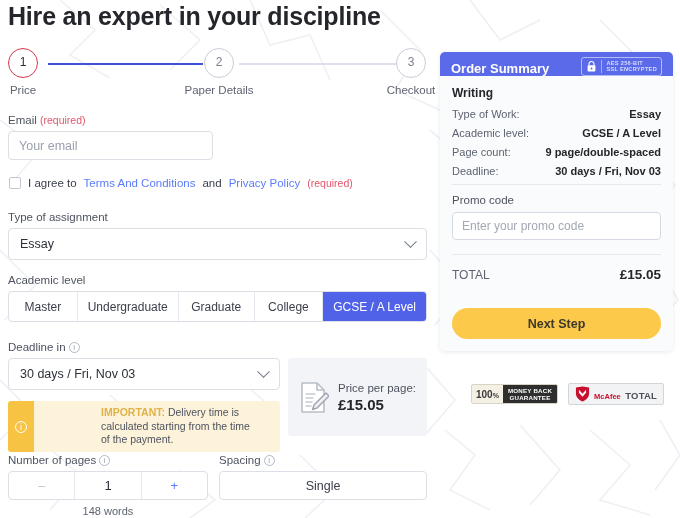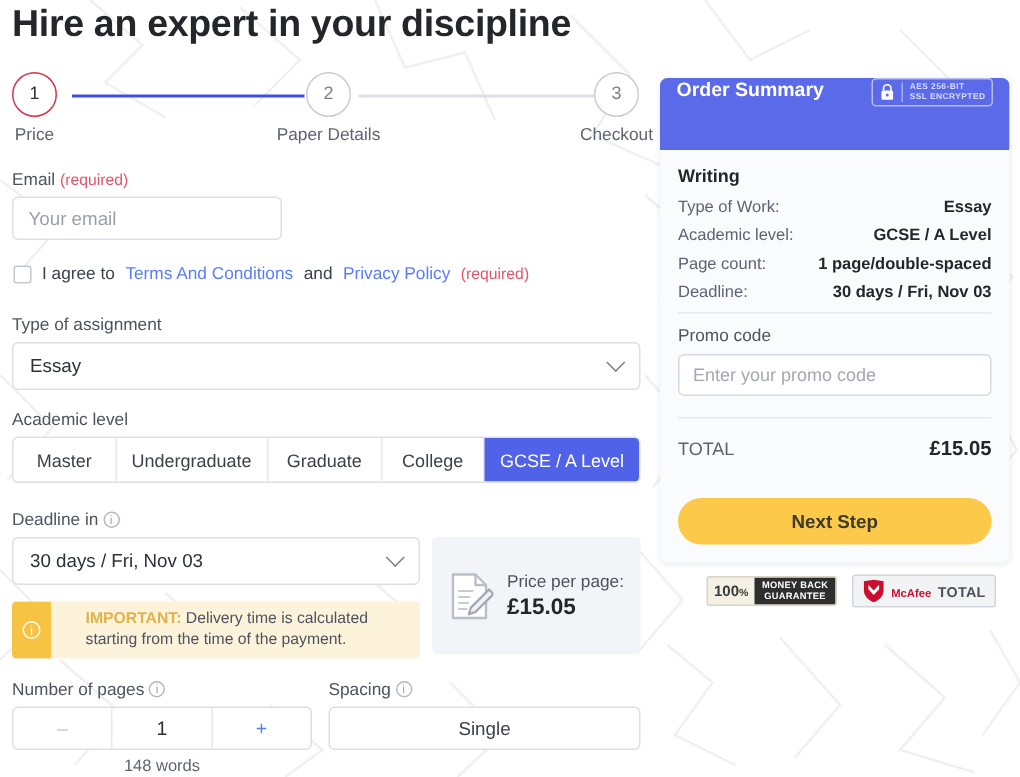--- a/index.html
+++ b/index.html
@@ -128,21 +128,21 @@
   }
   .chev {
     width: 9px; height: 9px;
     border-right: 1.6px solid #767c8a;
     border-bottom: 1.6px solid #767c8a;
     transform: rotate(45deg) translate(-2px,-2px);
   }
 
   
   .email-wrap { position: absolute; left: 8px; top: 114px; width: 205px; }
-  .email-wrap .input-box { width: 180px; }
+  .email-wrap .input-box { width: 205px; }
   .phone-wrap { position: absolute; left: 220px; top: 114px; width: 207px; }
   .phone-row { display: flex; gap: 6px; }
   .flag-select {
     width: 56px; height: 29px;
     border: 1px solid #dcdfe6; border-radius: 4px; background: #fff;
     display: flex; align-items: center; justify-content: center; gap: 6px;
   }
   .flag {
     width: 17px; height: 11px;
     border-radius: 1px;
@@ -234,20 +234,21 @@
   .notice-i {
     width: 12px; height: 12px;
     border: 1.2px solid #fff; border-radius: 50%;
     color: #fff; font-size: 9px; line-height: 10px; text-align: center;
   }
   .notice-txt {
     padding: 5px 23px;
     font-size: 10.5px;
     line-height: 13.5px;
     color: #4d535f;
+    margin-left: 44px;
   }
   .notice-txt b { color: #e0b24a; font-weight: bold; }
 
   
   .ppp-card {
     position: absolute;
     left: 288px; top: 358px;
     width: 139px; height: 78px;
     background: #f3f4f7;
     border-radius: 3px;
@@ -303,22 +304,22 @@
     position: absolute;
     left: 440px; top: 52px;
     width: 233px;
     background: #fafbfc;
     border-radius: 5px;
     box-shadow: 0 1px 4px rgba(30,40,70,0.10);
     overflow: hidden;
   }
   .sum-head {
     background: #5b6ae8;
-    height: 48px;
-    display: flex; align-items: flex-start; justify-content: space-between;
+    height: 24px;
+    display: flex; align-items: flex-end; justify-content: space-between;
     padding: 0 11px;
   }
   .sum-head .ttl { color: #fff; font-size: 13px; font-weight: bold; }
   .ssl-badge {
     display: flex; align-items: center; gap: 4px;
     border: 1px solid rgba(255,255,255,0.55);
     border-radius: 3px;
     padding: 2px 4px;
   }
   .lock {
@@ -576,21 +577,21 @@
       <div class="sum-row">
         <span class="k">Type of Work:</span>
         <span class="v">Essay</span>
       </div>
       <div class="sum-row">
         <span class="k">Academic level:</span>
         <span class="v">GCSE / A Level</span>
       </div>
       <div class="sum-row">
         <span class="k">Page count:</span>
-        <span class="v">1 page/double-spaced</span>
+        <span class="v">9 page/double-spaced</span>
       </div>
       <div class="sum-row">
         <span class="k">Deadline:</span>
         <span class="v">30 days / Fri, Nov 03</span>
       </div>
 
       <div class="hr"></div>
 
       <div class="promo-label">Promo code</div>
       <div class="promo-input">

